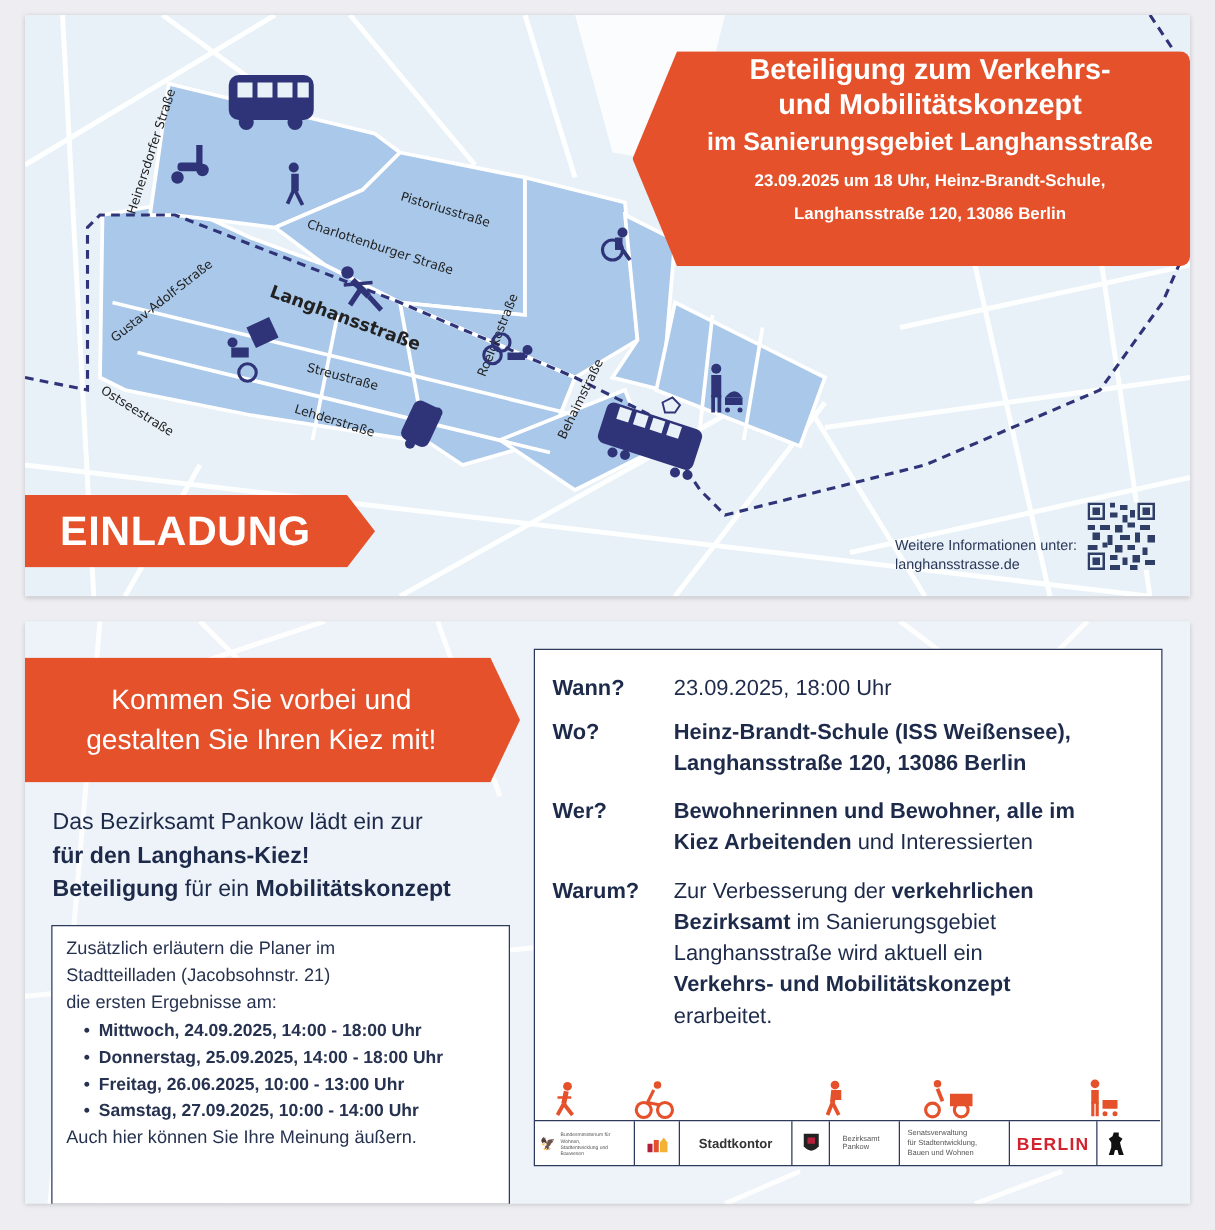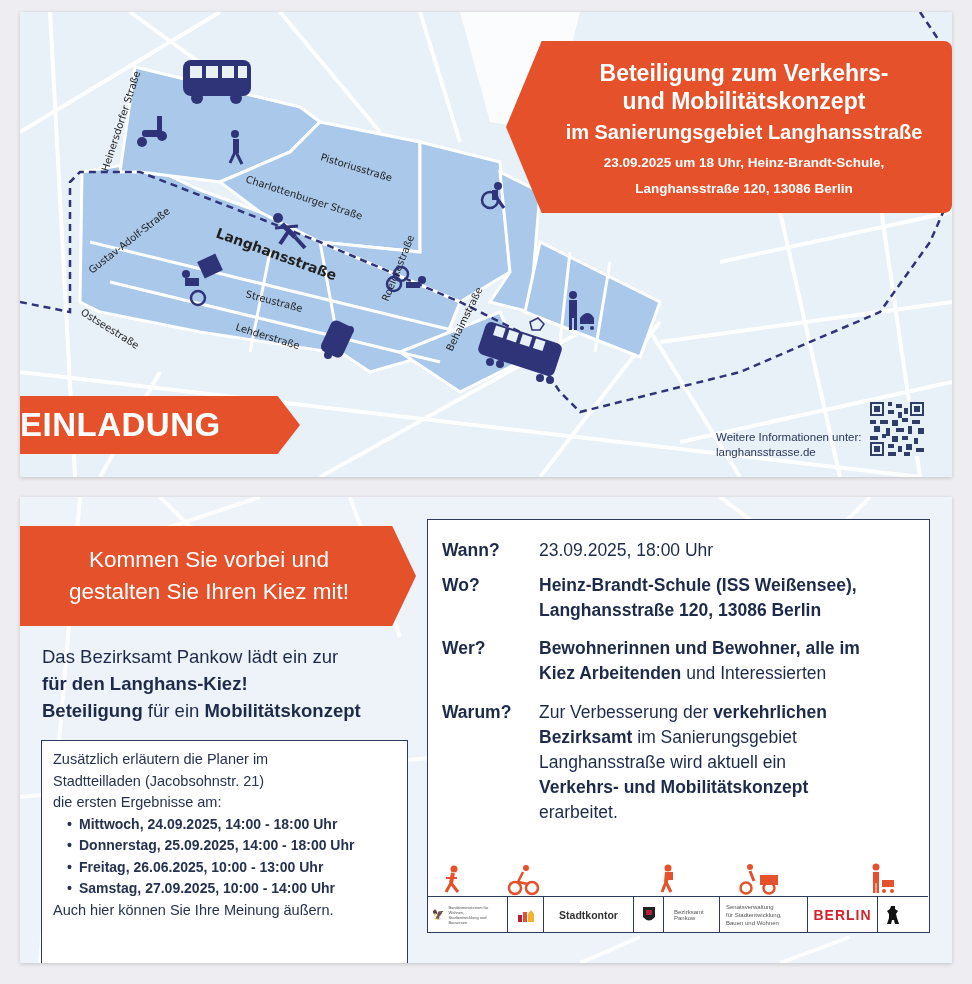--- a/index.html
+++ b/index.html
@@ -9,30 +9,30 @@
   .card { position: absolute; left: 20px; width: 932px; background: #e8f0f8; overflow: hidden;
           box-shadow: 0 1px 4px rgba(0,0,0,0.18); }
   .card-top { top: 12px; height: 465px; }
   .card-bottom { top: 497px; height: 466px; background: #edf3f9; }
 
   .map-svg { position: absolute; left: 0; top: 0; }
 
   
   .title-banner { position: absolute; left: 486px; top: 29px; width: 446px; height: 172px;
                   background: #e4512a; clip-path: polygon(8% 0, 100% 0, 100% 100%, 8% 100%, 0 50%);
-                  border-radius: 8px; color: #fff; text-align: center; padding-top: 18px; padding-left: 30px; }
+                  border-radius: 8px; color: #fff; text-align: center; padding-left: 30px; }
   .title-banner .t1 { font-family: "Liberation Sans", sans-serif; font-weight: bold; font-size: 23px; line-height: 28px; }
   .title-banner .t3 { font-family: "Liberation Sans", sans-serif; font-weight: bold; font-size: 20px; line-height: 30px; margin-top: 2px; }
   .title-banner .t4 { font-family: "Liberation Sans", sans-serif; font-weight: bold; font-size: 13.5px; line-height: 20px; margin-top: 6px; }
 
   
   .einladung { position: absolute; left: 0; top: 384px; width: 280px; height: 58px; background: #e4512a;
                clip-path: polygon(0 0, 92% 0, 100% 50%, 92% 100%, 0 100%);
                color: #fff; font-family: "Liberation Sans", sans-serif; font-weight: bold; font-size: 33px;
-               line-height: 58px; letter-spacing: 0.5px; }
+               line-height: 58px; padding-left: 28px; letter-spacing: 0.5px; }
 
   .info-link { position: absolute; left: 696px; top: 418px; font-family: "Liberation Sans", sans-serif;
                font-size: 11.5px; color: #2a3757; line-height: 15px; }
   .qr { position: absolute; left: 850px; top: 390px; width: 54px; height: 54px; }
 
   
   .cta-banner { position: absolute; left: 0; top: 29px; width: 396px; height: 100px; background: #e4512a;
                 clip-path: polygon(0 0, 94% 0, 100% 50%, 94% 100%, 0 100%); border-radius: 0 6px 6px 0;
                 color: #fff; text-align: center; font-family: "Liberation Sans", sans-serif; font-weight: normal;
                 font-size: 22.5px; line-height: 32px; padding-top: 18px; padding-right: 18px; }

